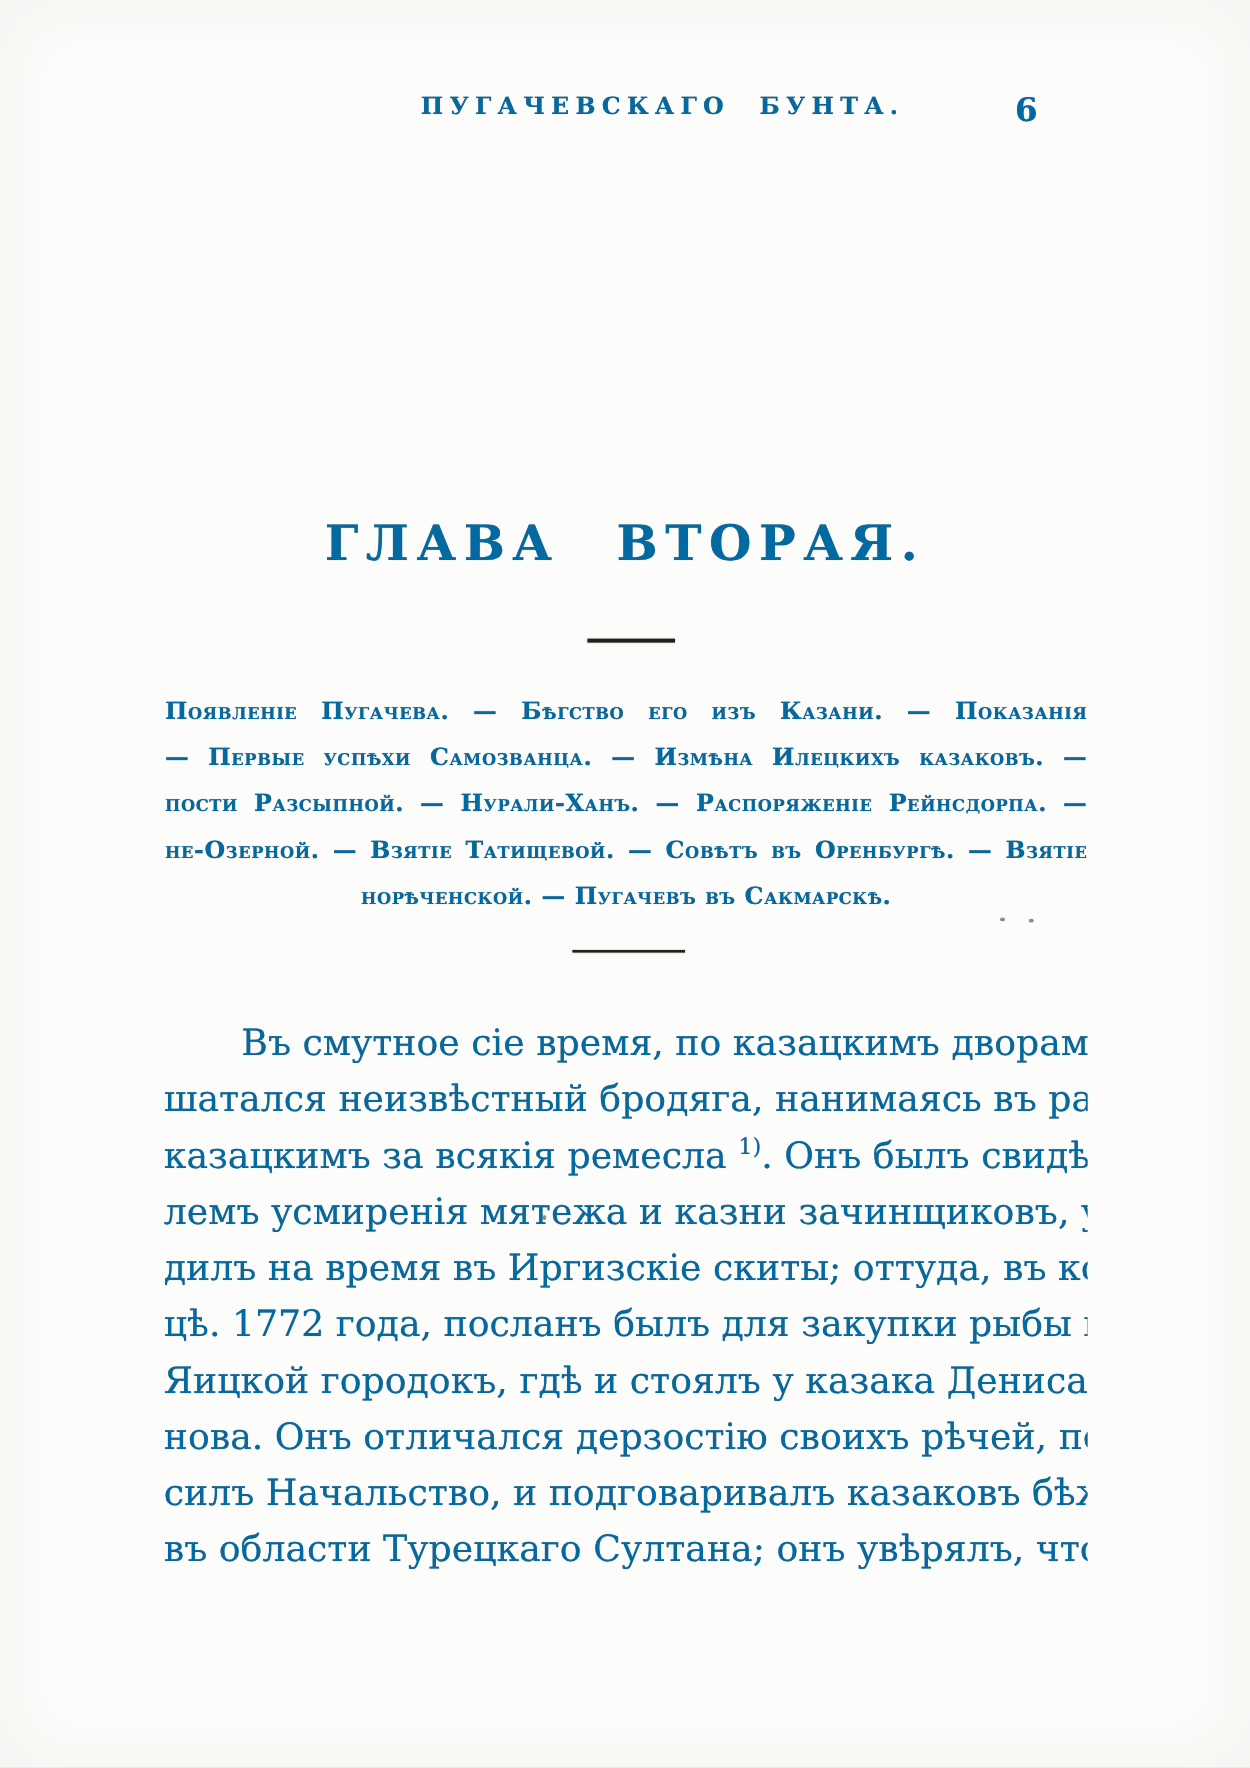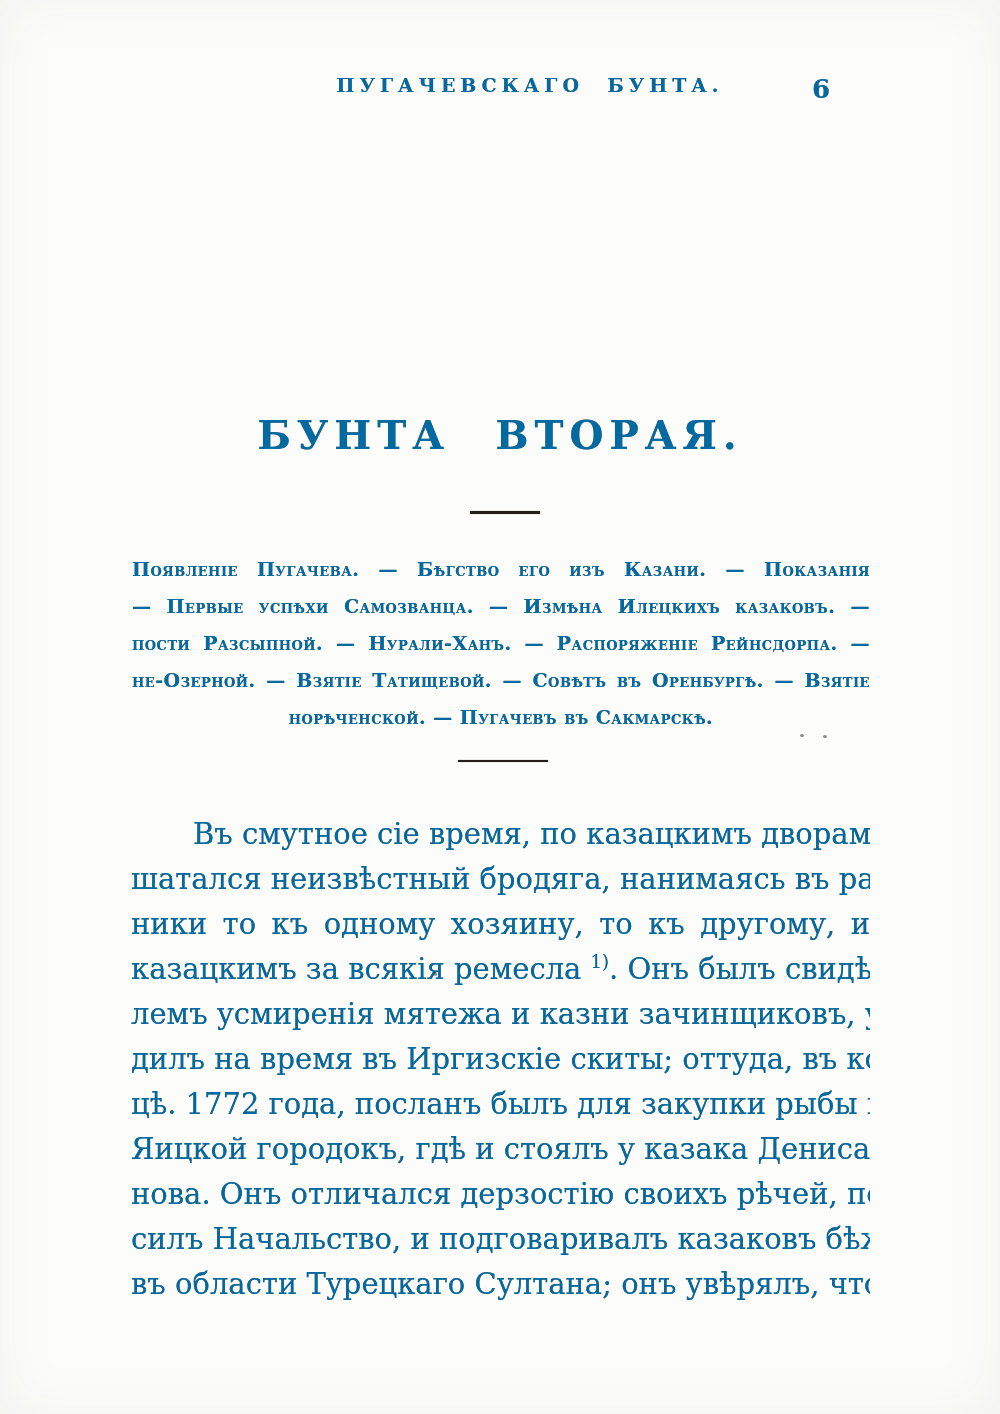--- a/index.html
+++ b/index.html
@@ -137,38 +137,37 @@
   .speck-3 { top: 972px; left: 434px; width: 3px; height: 4px; }
 </style>
 </head>
 <body>
 
 <div class="page">
 
   <div class="running-head ink">ПУГАЧЕВСКАГО БУНТА.</div>
   <div class="page-number ink">6</div>
 
-  <div class="chapter-title ink">БУНТА ВТОРАЯ.</div>
+  <div class="chapter-title ink">ГЛАВА ВТОРАЯ.</div>
 
   <div class="rule rule-title"></div>
 
   <div class="summary">
     <div class="summary-line ink">Появленіе Пугачева. — Бѣгство его изъ Казани. — Показанія Кожевникова.</div>
     <div class="summary-line ink">— Первые успѣхи Самозванца. — Измѣна Илецкихъ казаковъ. — Взятіе крѣ-</div>
     <div class="summary-line ink">пости Разсыпной. — Нурали-Ханъ. — Распоряженіе Рейнсдорпа. — Взятіе Ниж-</div>
     <div class="summary-line ink">не-Озерной. — Взятіе Татищевой. — Совѣтъ въ Оренбургѣ. — Взятіе Чер-</div>
     <div class="summary-line ink centered">норѣченской. — Пугачевъ въ Сакмарскѣ.</div>
   </div>
 
   <div class="rule rule-summary"></div>
 
   <div class="body-text">
     <div class="body-line ink indented">Въ смутное сіе время, по казацкимъ дворамъ</div>
     <div class="body-line ink">шатался неизвѣстный бродяга, нанимаясь въ работ-</div>
-    <div class="body-line ink">ники то къ одному хозяину, то къ другому, и</div>
     <div class="body-line ink"><span>казацкимъ за всякія ремесла </span><span class="note-ref">1)</span><span>. Онъ былъ свидѣте-</span></div>
     <div class="body-line ink">лемъ усмиренія мятежа и казни зачинщиковъ, ухо-</div>
     <div class="body-line ink">дилъ на время въ Иргизскіе скиты; оттуда, въ кон-</div>
     <div class="body-line ink">цѣ. 1772 года, посланъ былъ для закупки рыбы въ</div>
     <div class="body-line ink">Яицкой городокъ, гдѣ и стоялъ у казака Дениса Пья-</div>
     <div class="body-line ink">нова. Онъ отличался дерзостію своихъ рѣчей, поно-</div>
     <div class="body-line ink">силъ Начальство, и подговаривалъ казаковъ бѣжать</div>
     <div class="body-line ink">въ области Турецкаго Султана; онъ увѣрялъ, что и</div>
   </div>
 

